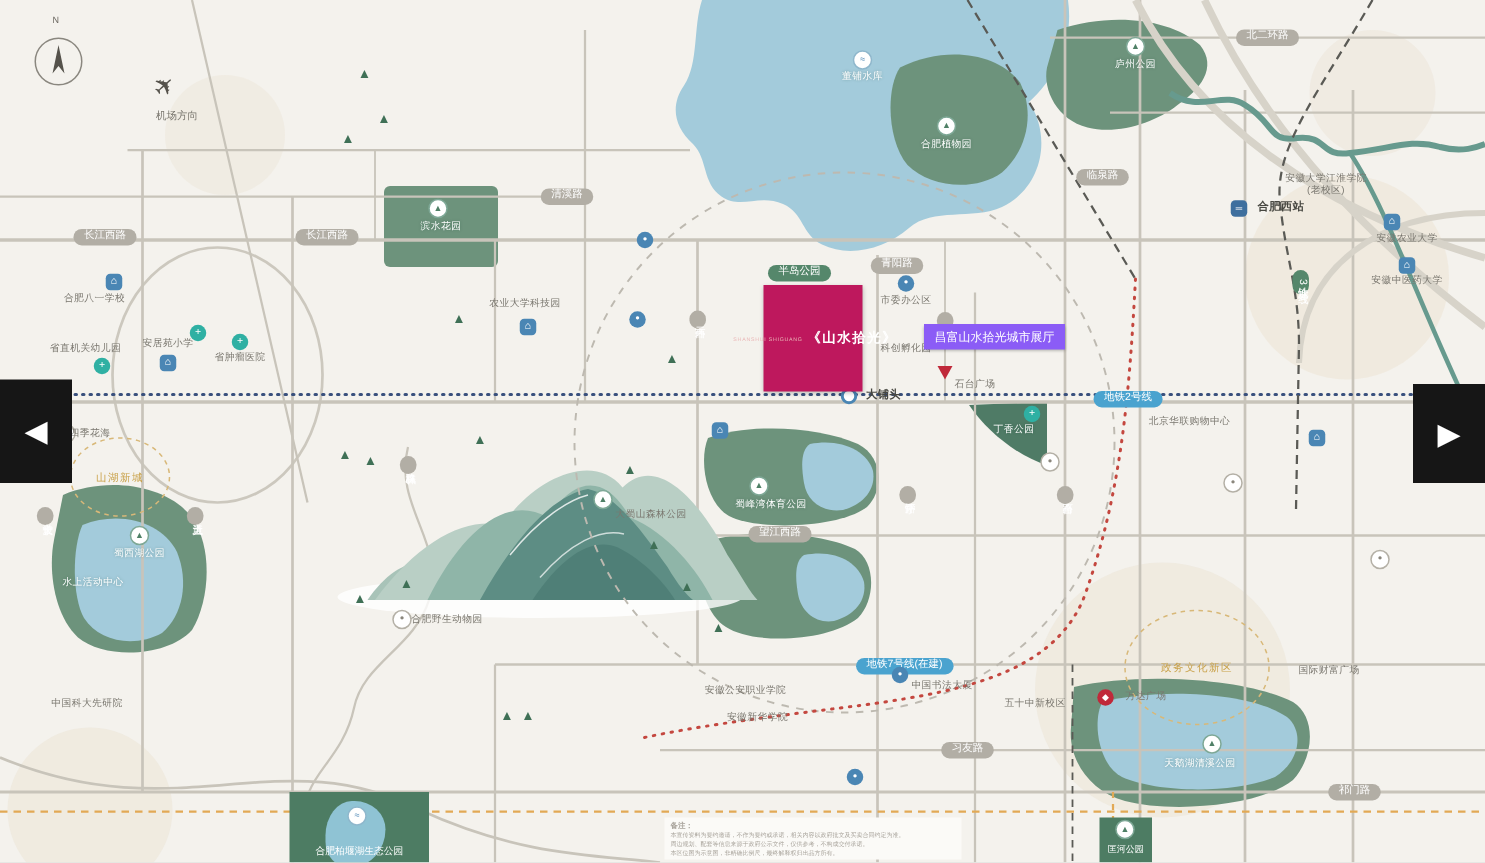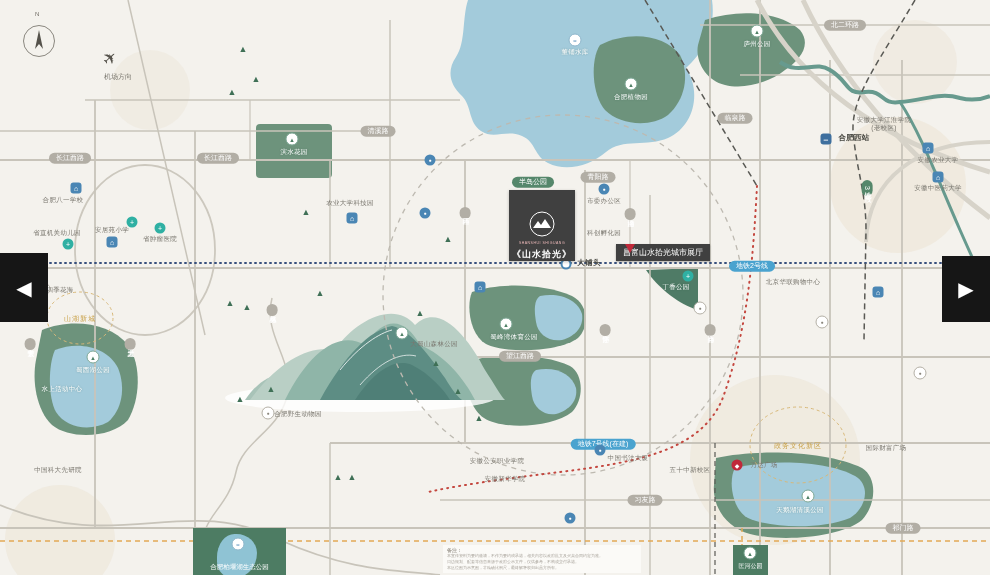--- a/index.html
+++ b/index.html
@@ -26,27 +26,27 @@
   .icon.school{background:#4a86b4}
   .icon.hospital{background:#2fb0a3;border-radius:50%}
   .icon.transit{background:#4a86b4;border-radius:50%;font-size:5px}
   .icon.train{background:#3e6f9e;font-size:6px}
   .icon.tree{background:#fff;color:#4f8066;border:1px solid #7ea896;border-radius:50%;font-size:6px}
   .icon.water{background:#fff;color:#4a86b4;border:1px solid #8fb7cc;border-radius:50%;font-size:6px}
   .icon.generic{background:#fff;color:#8a867c;border:1px solid #b4b0a6;border-radius:50%;font-size:5px}
   .icon.red{background:#c0293a;border-radius:50%;font-size:6px}
   .icon.station{background:#fff;border:2px solid #4a86b4;border-radius:50%;width:7px;height:7px}
   
-  #brand{position:absolute;left:509px;top:190px;width:66px;height:71px;background:#404040;z-index:6;
-    display:flex;flex-direction:column;align-items:center;justify-content:flex-end;gap:3px;
+  #brand{position:absolute;left:509px;top:190px;width:66px;height:71px;background:#be185d;z-index:6;
+    display:flex;flex-direction:row;align-items:center;justify-content:center;gap:3px;
     box-shadow:0 1px 3px rgba(0,0,0,.25)}
   #brand .pinyin{color:#eab7b7;font-size:3.5px;letter-spacing:.5px;white-space:nowrap}
   #brand .cname{color:#fff;font-size:9px;font-weight:bold;letter-spacing:1px;white-space:nowrap}
   
-  #callout{position:absolute;left:616px;top:244px;background:#404040;color:#fff;font-size:8px;
+  #callout{position:absolute;left:616px;top:216px;background:#8b5cf6;color:#fff;font-size:8px;
     padding:3px 7px;z-index:6;white-space:nowrap;box-shadow:0 1px 2px rgba(0,0,0,.3)}
   #callout-tail{position:absolute;left:625px;top:244px;width:0;height:0;z-index:6;
     border-left:5px solid transparent;border-right:5px solid transparent;border-top:9px solid #c0293a}
   
   #compass{position:absolute;left:23px;top:25px;width:30px;height:30px;border:1px solid #8a877f;
     border-radius:50%;z-index:4}
   #compass-n{position:absolute;left:35px;top:11px;font-size:6px;color:#6d6a63;z-index:4}
   #plane{position:absolute;left:103px;top:48px;font-size:17px;color:#55524b;transform:rotate(-42deg);z-index:4}
   #airport-label{position:absolute;left:118px;top:77px;transform:translate(-50%,-50%);
     font-size:7px;color:#7a776f;z-index:4}

